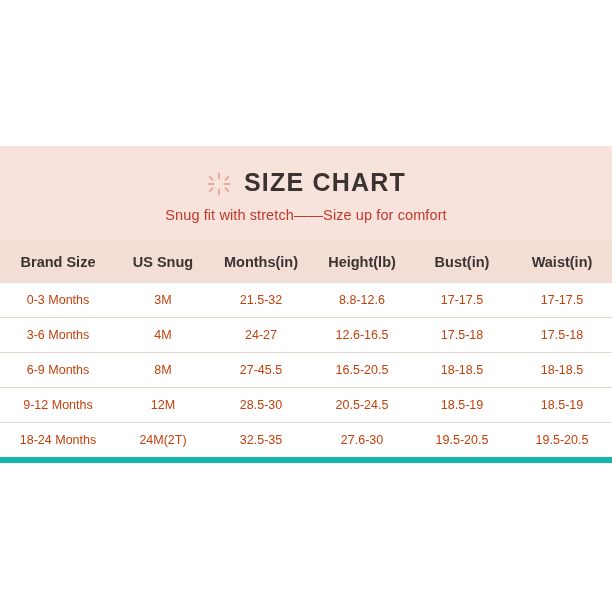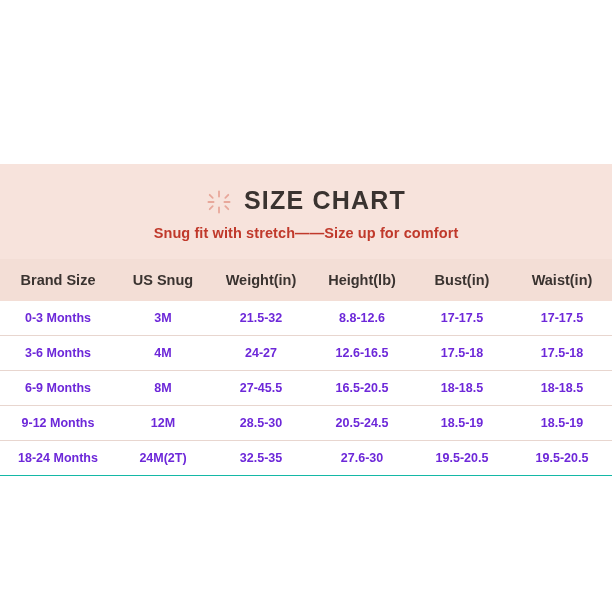--- a/index.html
+++ b/index.html
@@ -15,21 +15,21 @@
   }
   .page {
     position: relative;
     width: 612px;
     height: 612px;
     background: #ffffff;
   }
   .chart-wrap {
     position: absolute;
     left: 0;
-    top: 164px;
+    top: 146px;
     width: 612px;
   }
   .header-band {
     background: #f7e3dc;
     padding: 22px 0 18px 0;
     text-align: center;
   }
   .title-row {
     display: flex;
     align-items: center;
@@ -46,50 +46,50 @@
   .sparkle svg { display: block; }
   .chart-title {
     font-size: 25px;
     font-weight: bold;
     letter-spacing: 1.2px;
     color: #3a3330;
   }
   .chart-subtitle {
     margin-top: 10px;
     font-size: 14.5px;
-    font-weight: bold;
+    font-weight: normal;
     color: #c0392b;
     letter-spacing: 0.1px;
   }
   table.size-table {
     width: 612px;
     border-collapse: collapse;
     table-layout: fixed;
   }
   table.size-table thead th {
     background: #f3ded6;
     color: #3a3330;
     font-size: 14.5px;
     font-weight: bold;
     padding: 13px 2px;
     text-align: center;
     border: none;
     margin-left: 8px;
   }
   table.size-table tbody td {
     font-size: 12.5px;
-    font-weight: bold;
-    color: #6d28d9;
+    font-weight: normal;
+    color: #c2410c;
     text-align: center;
     padding: 10px 2px;
     border-bottom: 1px solid #e8d6cf;
     background: #ffffff;
   }
   table.size-table tbody tr:last-child td {
-    border-bottom: 1px solid #14b8a6;
+    border-bottom: 6px solid #14b8a6;
     margin-left: 20px;
   }
   table.size-table col.c0 { width: 116px; }
   table.size-table col.c1 { width: 94px; }
   table.size-table col.c2 { width: 102px; }
   table.size-table col.c3 { width: 100px; }
   table.size-table col.c4 { width: 100px; }
   table.size-table col.c5 { width: 100px; }
 </style>
 </head>
@@ -125,21 +125,21 @@
           <col class="c1">
           <col class="c2">
           <col class="c3">
           <col class="c4">
           <col class="c5">
       </colgroup>
       <thead>
         <tr>
           <th>Brand Size</th>
           <th>US Snug</th>
-          <th>Weight(in)</th>
+          <th>Months(in)</th>
           <th>Height(lb)</th>
           <th>Bust(in)</th>
           <th>Waist(in)</th>
         </tr>
       </thead>
       <tbody>
         <tr>
           <td>0-3 Months</td>
           <td>3M</td>
           <td>21.5-32</td>

